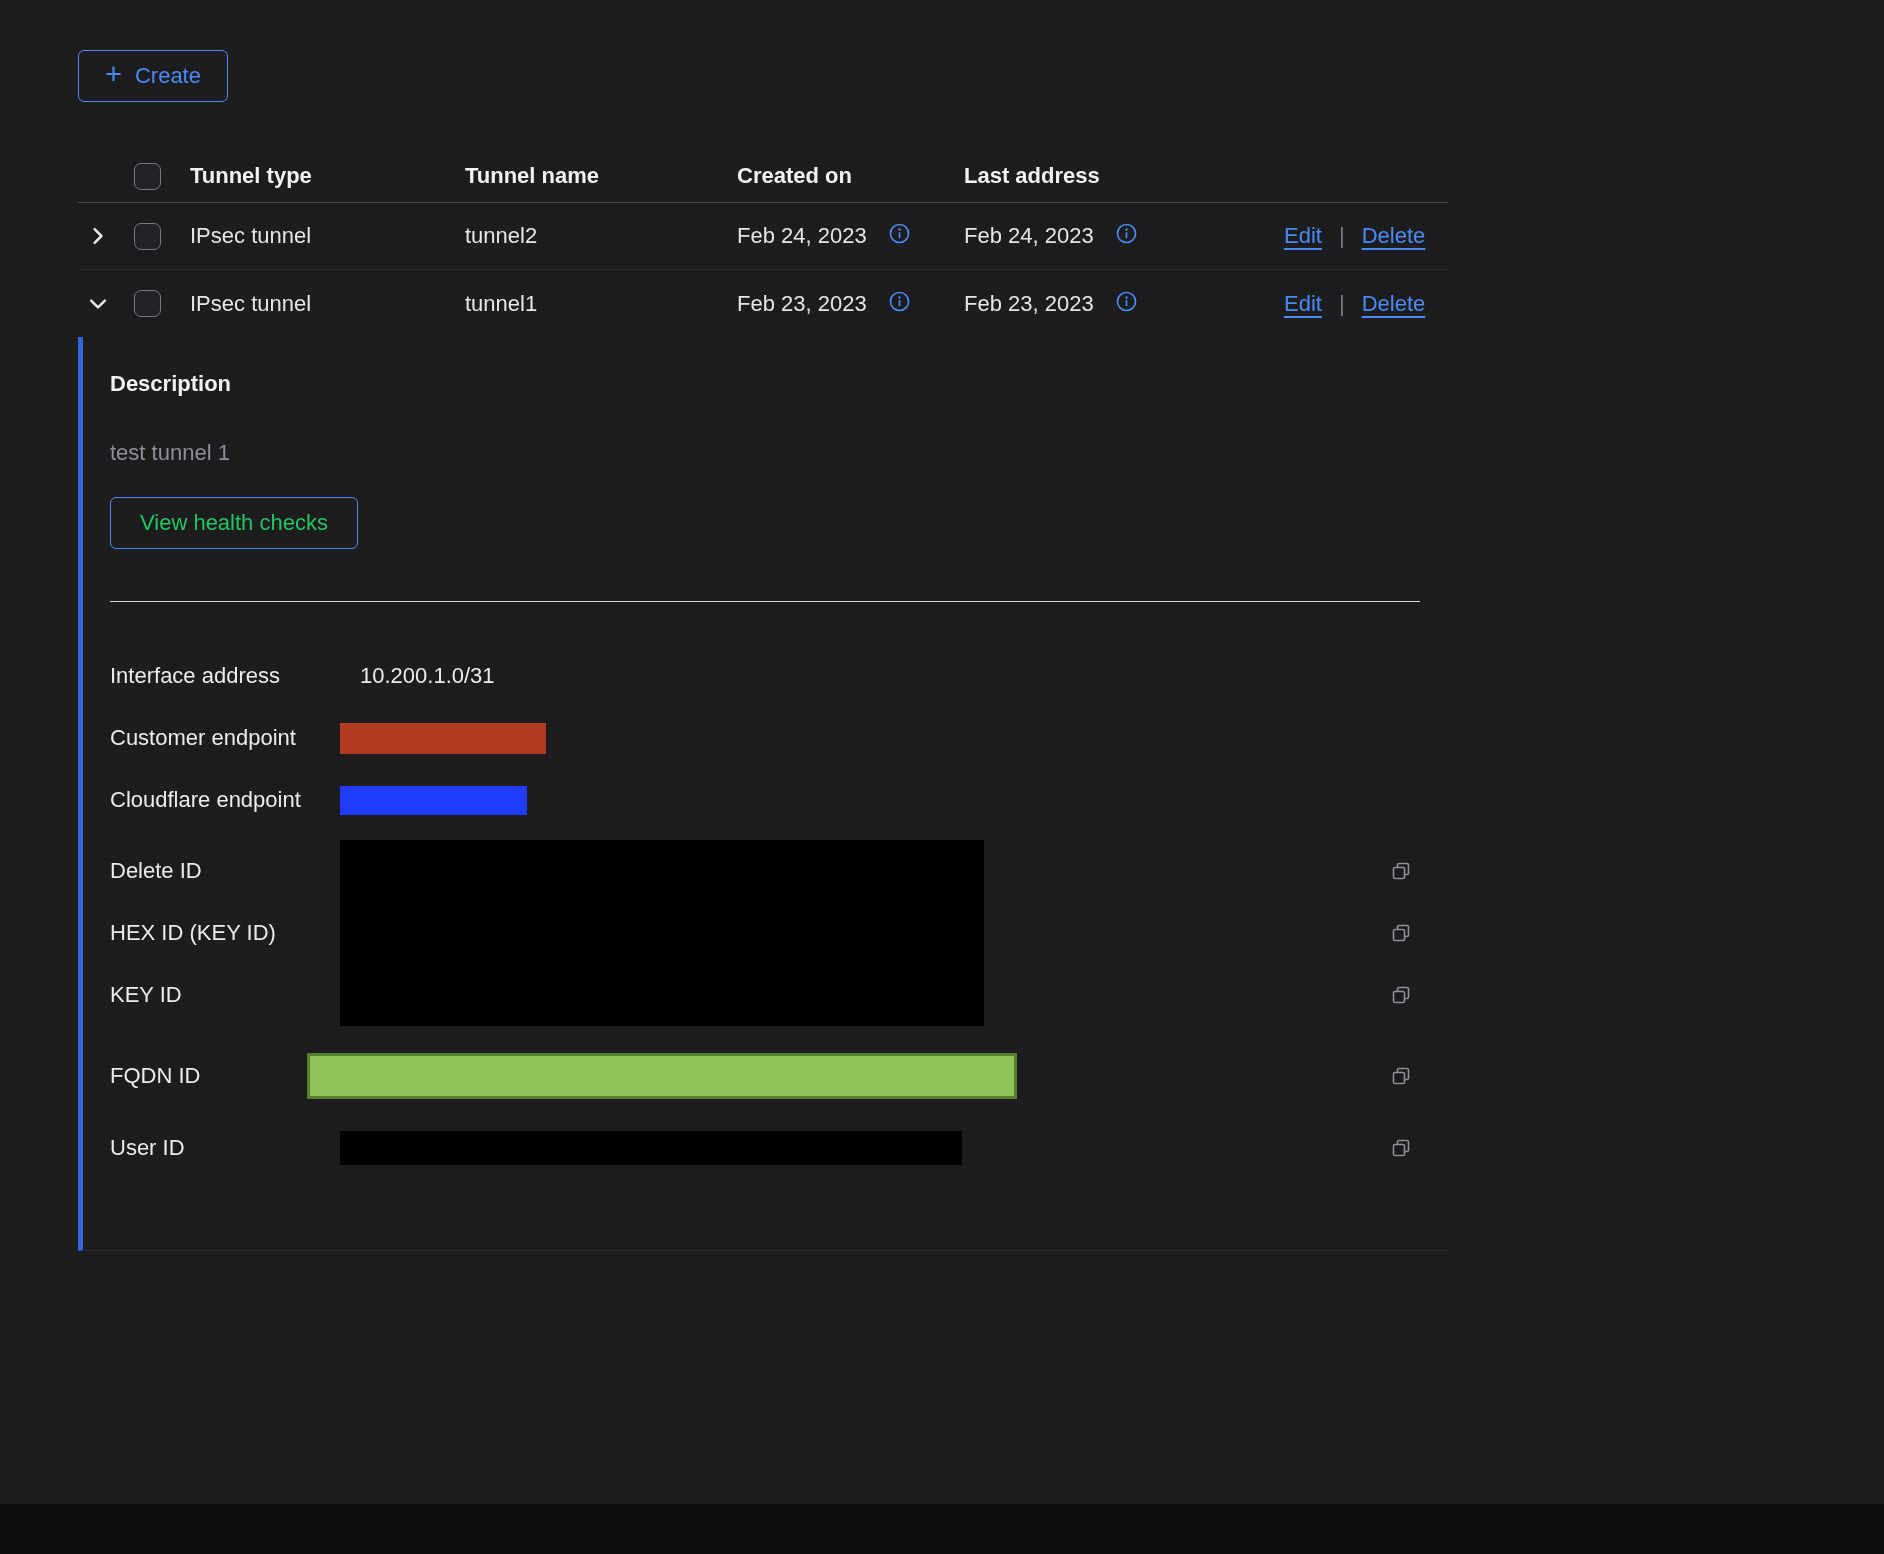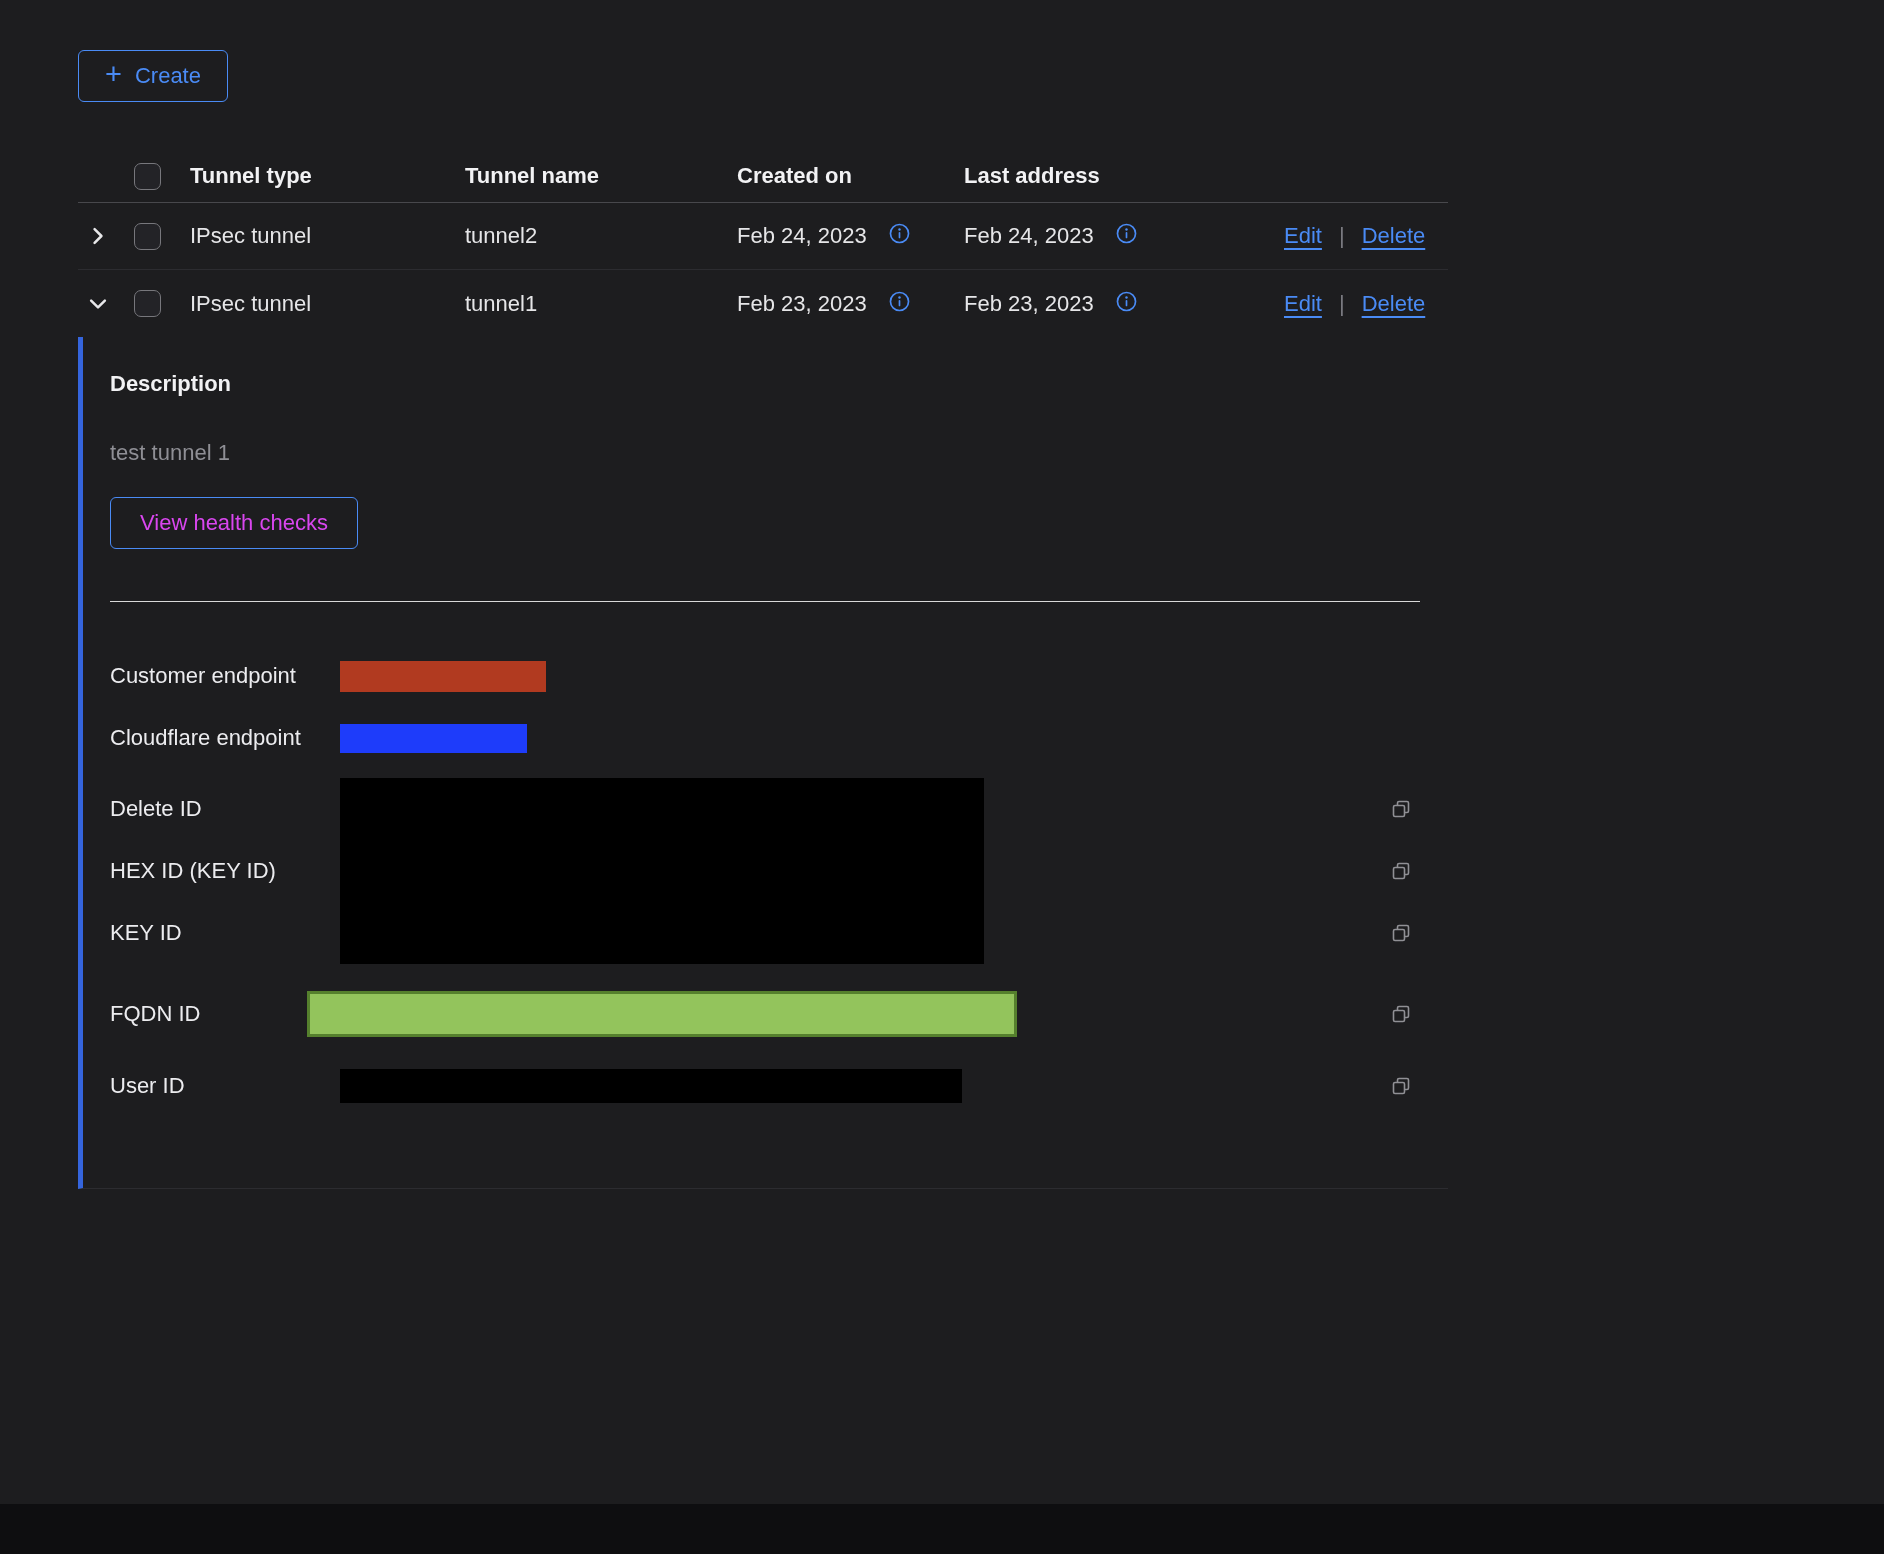--- a/index.html
+++ b/index.html
@@ -59,21 +59,21 @@
     width:1370px;
     border-left:5px solid #3565dd;
     border-bottom:1px solid #2c2c30;
     padding:34px 28px 62px 27px;
   }
   .desc-label { font-size:22px; font-weight:700; color:#f2f2f4; line-height:25px; }
   .desc-value { margin-top:44px; font-size:22px; color:#8f8f95; line-height:25px; }
   .health-btn {
     margin-top:32px; height:52px; padding:0 29px;
     background:transparent; border:1px solid #4a8bf5; border-radius:6px;
-    color:#d946ef; font-size:22px; font-family:inherit; cursor:pointer;
+    color:#22c55e; font-size:22px; font-family:inherit; cursor:pointer;
   }
   .divider { margin-top:52px; height:1px; background:#d9d9d9; }
 
   .fields { margin-top:52px; }
   .frow { display:flex; align-items:center; min-height:44px; margin-bottom:18px; }
   .flabel { width:230px; flex-shrink:0; font-size:22px; color:#ececef; }
   .fvalue { font-size:22px; color:#ececef; padding-left:20px; }
   .fspacer { flex:1; }
   .copy-btn { margin-left:auto; margin-right:8px; display:flex; cursor:pointer; }
 
@@ -191,20 +191,24 @@
     </div>
 
     <div class="detail">
       <div class="desc-label">Description</div>
       <div class="desc-value">test tunnel 1</div>
       <button class="health-btn">View health checks</button>
       <div class="divider"></div>
 
       <div class="fields">
 
+        <div class="frow">
+          <div class="flabel">Interface address</div>
+          <div class="fvalue">10.200.1.0/31</div>
+        </div>
 
         <div class="frow">
           <div class="flabel">Customer endpoint</div>
           <div class="redact red"></div>
         </div>
 
         <div class="frow">
           <div class="flabel">Cloudflare endpoint</div>
           <div class="redact blue"></div>
         </div>

